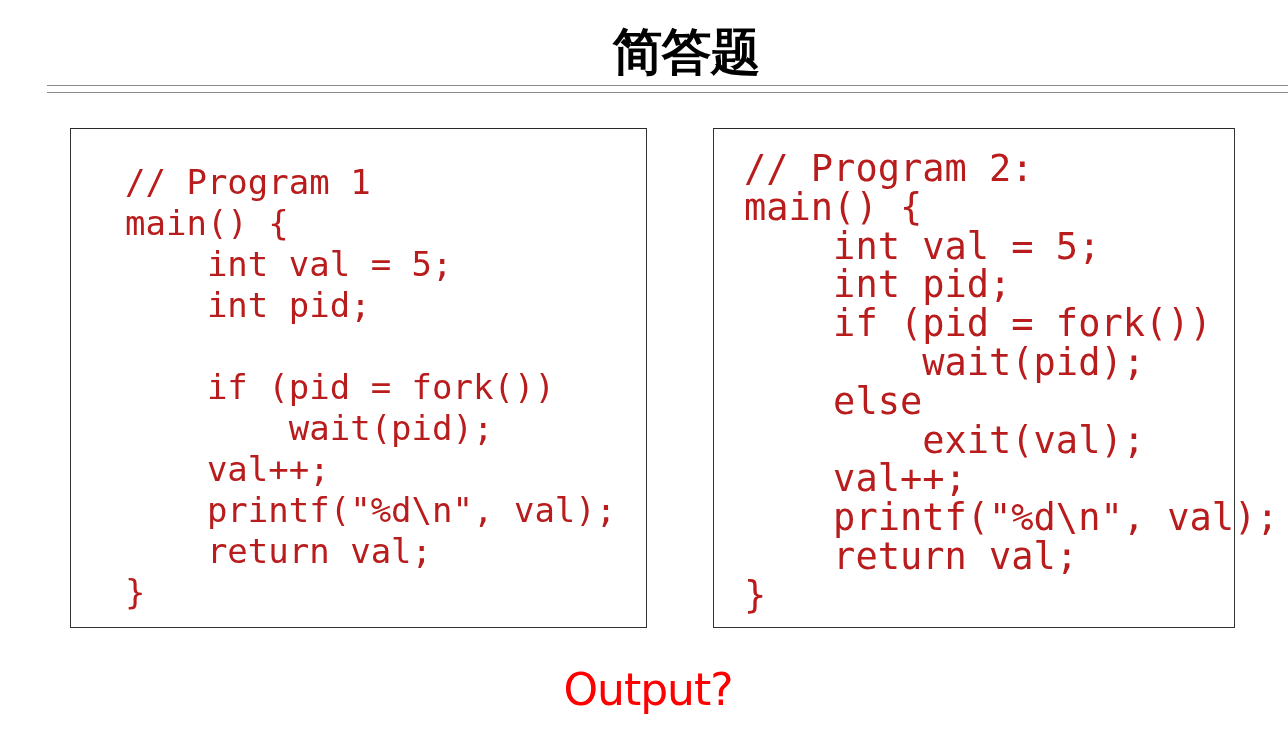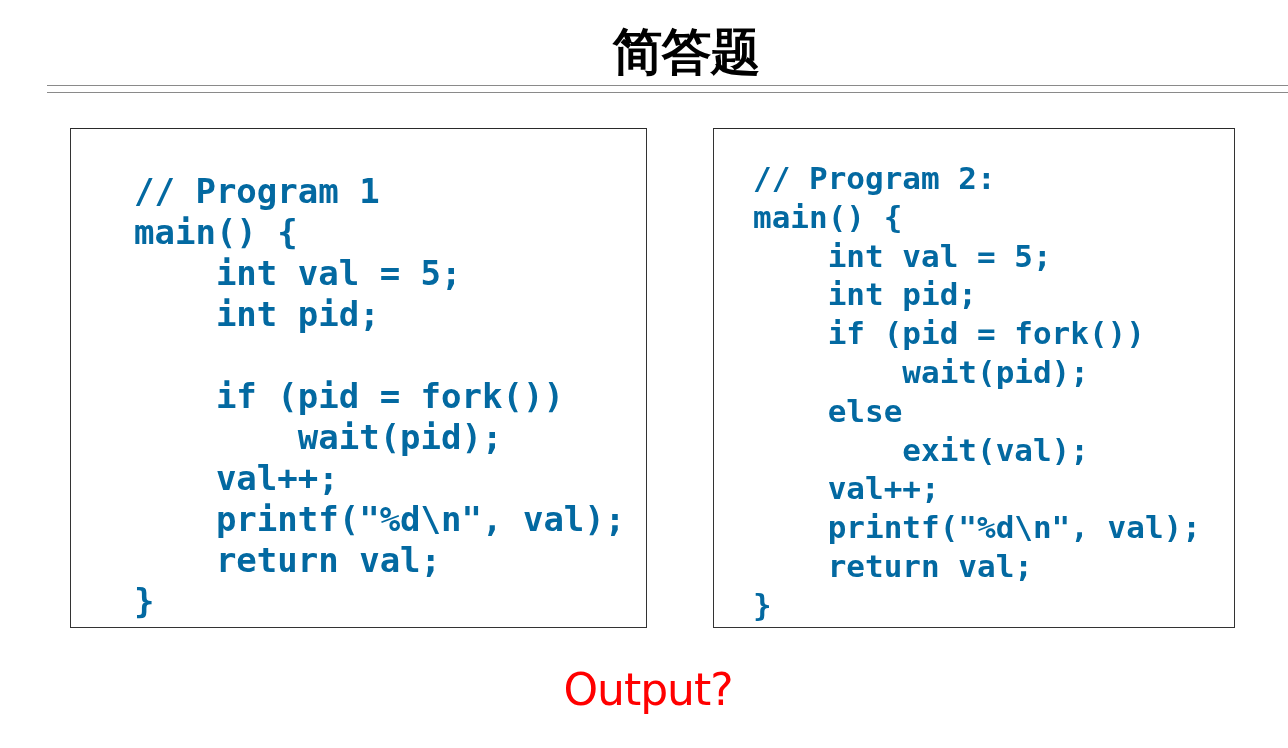--- a/index.html
+++ b/index.html
@@ -51,36 +51,35 @@
       height: 500px;
     }
     .code-box.right {
       left: 713px;
       top: 128px;
       width: 522px;
       height: 500px;
     }
     .code {
       position: absolute;
-      margin: 16px;
+      margin: 7px;
       font-family: "DejaVu Sans Mono", "Liberation Mono", monospace;
-      color: #0369a1;
+      color: #b91c1c;
       white-space: pre;
-      font-weight: bold;
     }
     .code-box.left .code {
       left: 47px;
       top: 26px;
       font-size: 34px;
       line-height: 41px;
     }
     .code-box.right .code {
       left: 23px;
       top: 14px;
-      font-size: 31px;
+      font-size: 37px;
       line-height: 38.8px;
     }
     .code-line {
       display: block;
       height: auto;
     }
 
     .question {
       position: absolute;
       left: 0;

